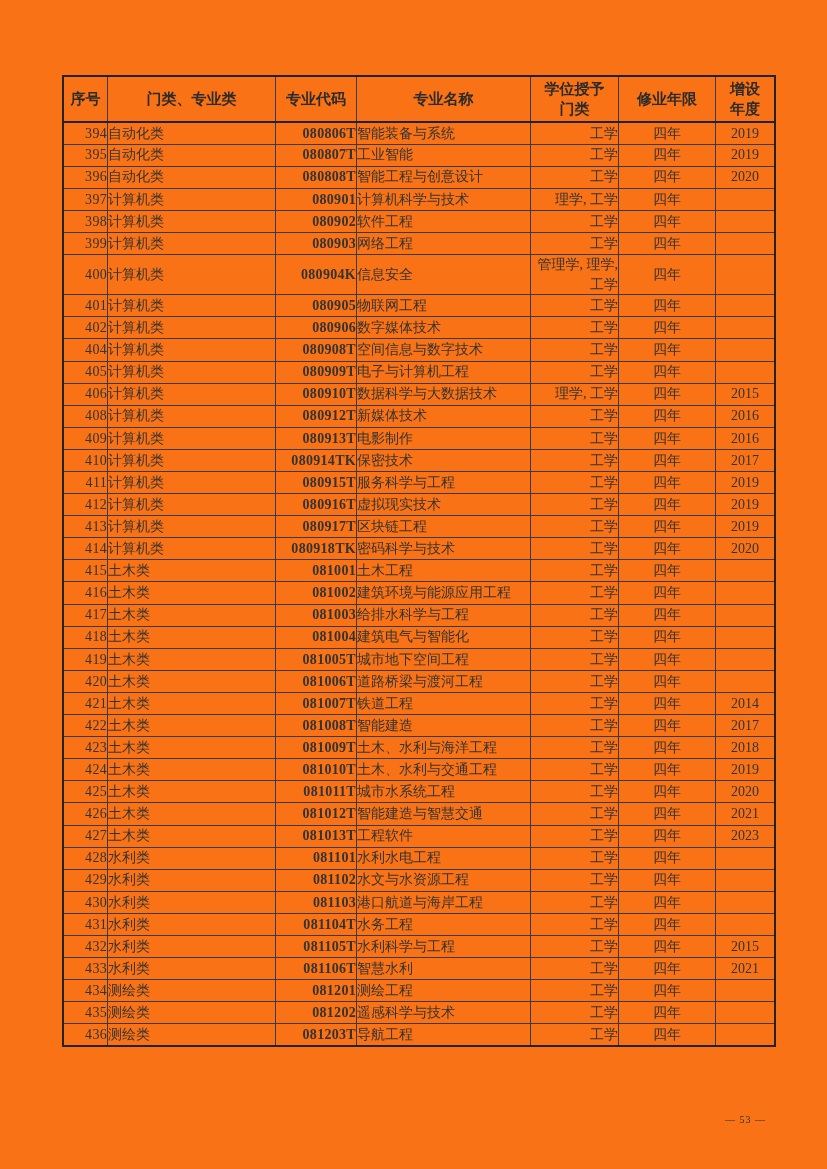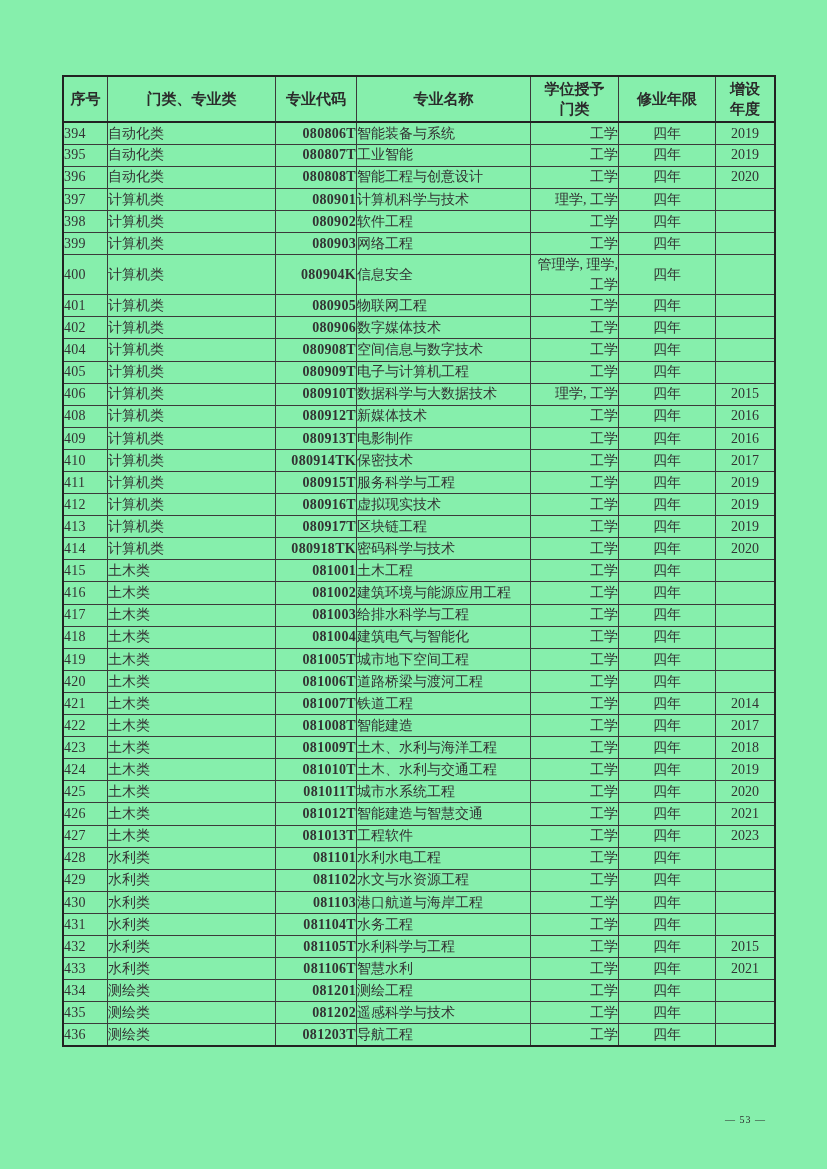--- a/index.html
+++ b/index.html
@@ -11,21 +11,21 @@
     width: 827px;
     height: 1169px;
     position: relative;
     font-family: "Liberation Serif", "DejaVu Serif", serif;
     color: #303030;
     overflow: hidden;
   }
   .page {
     position: absolute;
     inset: 0;
-    background: #86efac;
+    background: #f97316;
   }
   table.majors {
     position: absolute;
     left: 62px;
     top: 75px;
     width: 704px;
     border-collapse: collapse;
     table-layout: fixed;
     border: 2px solid #222222;
   }
@@ -51,21 +51,21 @@
   }
   table.majors tbody tr {
     height: 22.1px;
   }
   table.majors tbody td {
     font-size: 14px;
     line-height: 1.4;
     color: #333333;
   }
   
-  .c0 { width: 43px;  text-align: left; }
+  .c0 { width: 43px;  text-align: right; }
   .c1 { width: 167px; text-align: left; padding-left: 4px; }
   .c2 { width: 80px;  text-align: right; padding-left: 4px; font-weight: bold; }
   .c3 { width: 173px; text-align: left; padding-left: 6px; }
   .c4 { width: 87px;  text-align: right; padding: 1px 3px; }
   .c5 { width: 96px;  text-align: center; border-radius: 13px; }
   .c6 { width: 58px;  text-align: center; }
   tbody td.c0, tbody td.c2 {
     font-family: "Liberation Serif", "DejaVu Serif", serif;
     letter-spacing: 0.3px;
   }

